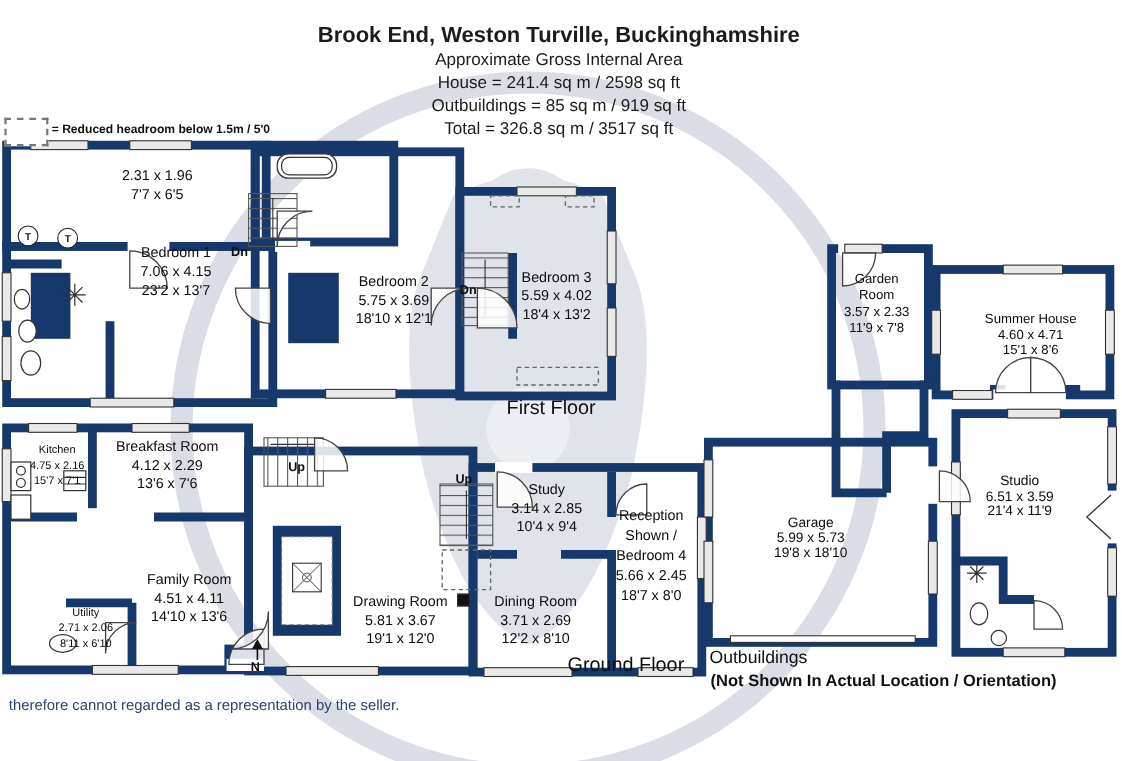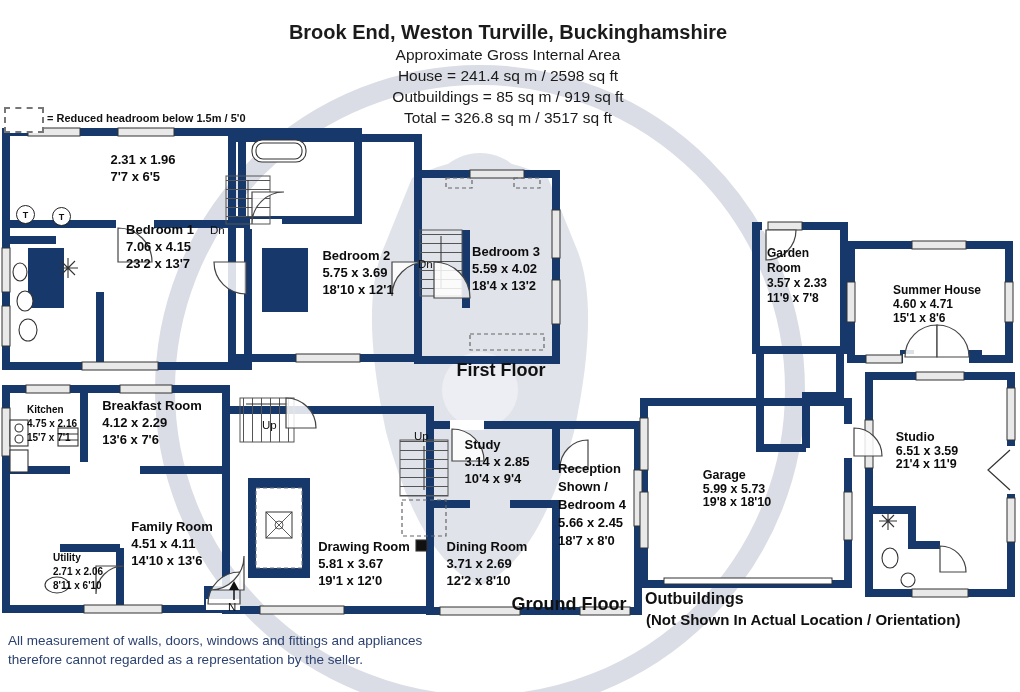--- a/index.html
+++ b/index.html
@@ -3,30 +3,30 @@
 <meta charset="utf-8">
 <style>
   html,body{margin:0;padding:0;background:#fff}
   body{width:1020px;height:692px;position:relative;overflow:hidden;
        font-family:"Liberation Sans", sans-serif;}
   svg{position:absolute;left:0;top:0}
   .hdr{position:absolute;left:508px;transform:translateX(-50%);text-align:right;
        color:#1b1b1b;white-space:nowrap}
   .hdr.title{font-size:20px;font-weight:bold}
   .hdr.sub{font-size:15.5px}
-  .rl{position:absolute;transform:translateX(-50%);text-align:left;font-weight:bold;
+  .rl{position:absolute;transform:translateX(-50%);text-align:center;font-weight:normal;
       font-size:13px;line-height:17px;color:#0c0c0c;white-space:nowrap}
   .rl.sm{font-size:10px;line-height:14px}
   .rl.md{font-size:12px;line-height:15px}
   .rl.g{font-size:12.5px;line-height:13.5px}
-  .fl{position:absolute;font-weight:bold;font-size:18px;color:#101010;
+  .fl{position:absolute;font-weight:normal;font-size:18px;color:#101010;
       transform:translateX(-50%);white-space:nowrap}
   .fl.left{transform:none}
   .note{position:absolute;font-weight:bold;font-size:15px;color:#101010;white-space:nowrap}
-  .st{position:absolute;font-weight:normal;font-size:11.5px;color:#101010}
+  .st{position:absolute;font-weight:bold;font-size:11.5px;color:#101010}
   .tank{position:absolute;width:17px;height:17px;border:1.6px solid #222;border-radius:50%;
         font-size:9px;font-weight:bold;display:flex;align-items:center;justify-content:center;
         background:#fff;color:#111}
   .legend-box{position:absolute;left:4px;top:107px;width:36px;height:22px;
               border:2px dashed #777;background:#fff}
   .legend-text{position:absolute;left:47px;top:112px;font-weight:bold;font-size:11px;color:#111;
                white-space:nowrap}
   .footer{position:absolute;left:8px;top:631px;font-size:13.5px;line-height:19px;color:#2c4270}
 </style>
 </head>
@@ -303,15 +303,14 @@
 
 <div class="tank" style="left:16px;top:205px">T</div>
 <div class="tank" style="left:52px;top:207px">T</div>
 
 <div class="fl" style="left:501px;top:360px">First Floor</div>
 <div class="fl" style="left:569px;top:594px">Ground Floor</div>
 <div class="fl left" style="left:645px;top:590px;font-size:16px">Outbuildings</div>
 <div class="note" style="left:646px;top:611px">(Not Shown In Actual Location / Orientation)</div>
 
 <div class="footer">
-  <div>All measurement of walls, doors, windows and fittings and appliances</div>
   <div>therefore cannot regarded as a representation by the seller.</div>
 </div>
 
 </body></html>

